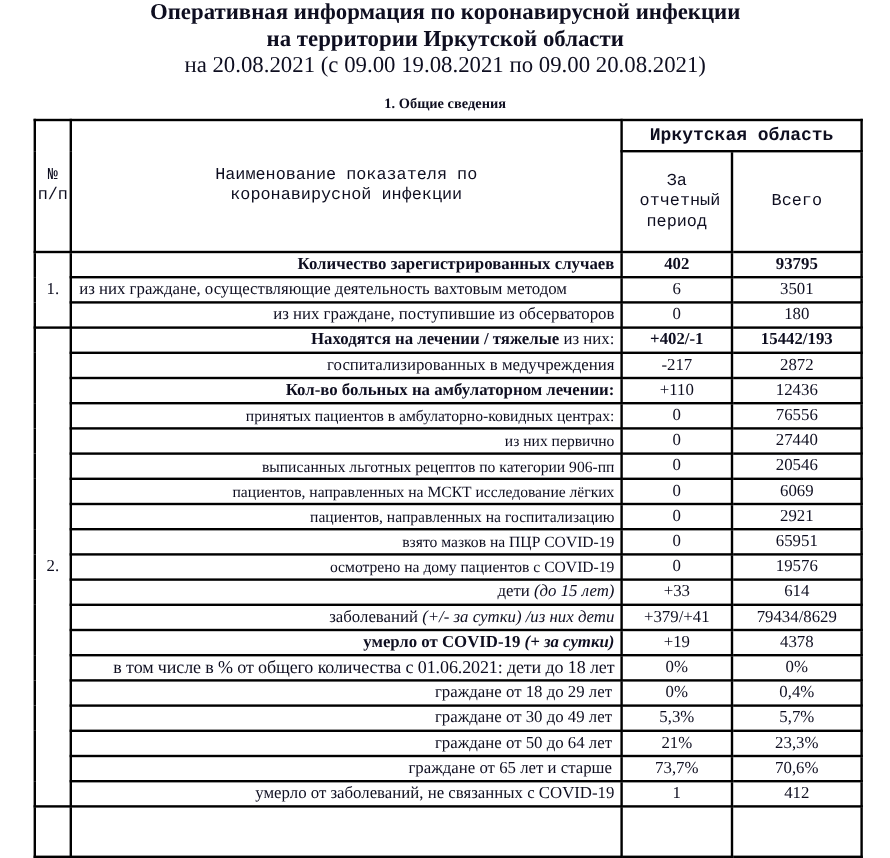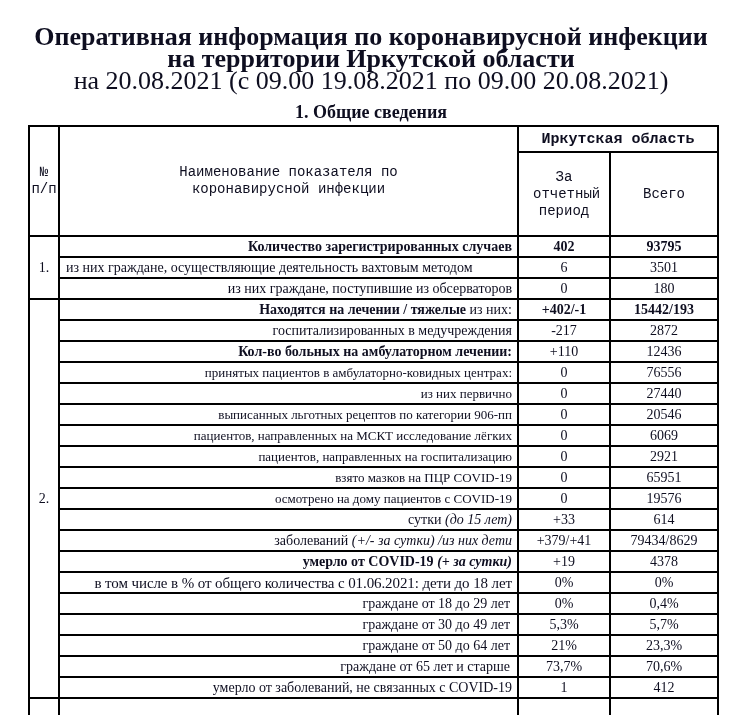--- a/index.html
+++ b/index.html
@@ -6,24 +6,24 @@
     --ink:#0e0e20;
     --line:#000000;
   }
   html,body{margin:0;padding:0;}
   body{
     width:742px;height:715px;overflow:hidden;
     background:#ffffff;color:var(--ink);
     font-family:"Liberation Serif", serif;
   }
   .doc{width:742px;height:715px;position:relative;}
-  .title-block{text-align:center;padding-top:26px;line-height:22px;font-size:26px;}
+  .title-block{text-align:center;line-height:22px;font-size:19px;}
   .title-bold{font-weight:700;}
   .section-heading{
-    text-align:center;font-weight:700;font-size:18px;line-height:20px;margin-top:10px;
+    text-align:center;font-weight:700;font-size:12px;line-height:20px;margin-top:10px;
   }
   table.report{
     border-collapse:collapse;table-layout:fixed;
     width:689px;margin:3px 0 0 28px;
   }
   table.report th, table.report td{
     border:2px solid var(--line);
     vertical-align:middle;
     overflow:hidden;
   }
@@ -141,21 +141,21 @@
           <td class="label-cell"><span class="">взято мазков на ПЦР COVID-19</span></td>
           <td class="val-cell">0</td>
           <td class="val-cell">65951</td>
         </tr>
         <tr class="body-row small">
           <td class="label-cell"><span class="">осмотрено на дому пациентов с COVID-19</span></td>
           <td class="val-cell">0</td>
           <td class="val-cell">19576</td>
         </tr>
         <tr class="body-row">
-          <td class="label-cell"><span class="">сутки </span><span class="i">(до 15 лет)</span></td>
+          <td class="label-cell"><span class="">дети </span><span class="i">(до 15 лет)</span></td>
           <td class="val-cell">+33</td>
           <td class="val-cell">614</td>
         </tr>
         <tr class="body-row">
           <td class="label-cell"><span class="">заболеваний </span><span class="i">(+/- за сутки) /из них дети</span></td>
           <td class="val-cell">+379/+41</td>
           <td class="val-cell">79434/8629</td>
         </tr>
         <tr class="body-row">
           <td class="label-cell"><span class="b ">умерло от COVID-19 </span><span class="b i">(+ за сутки)</span></td>

